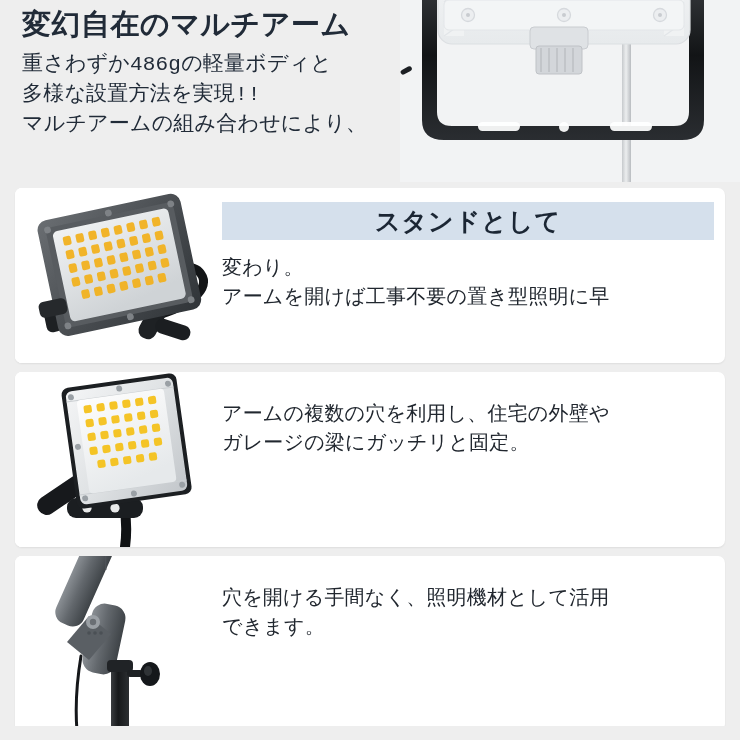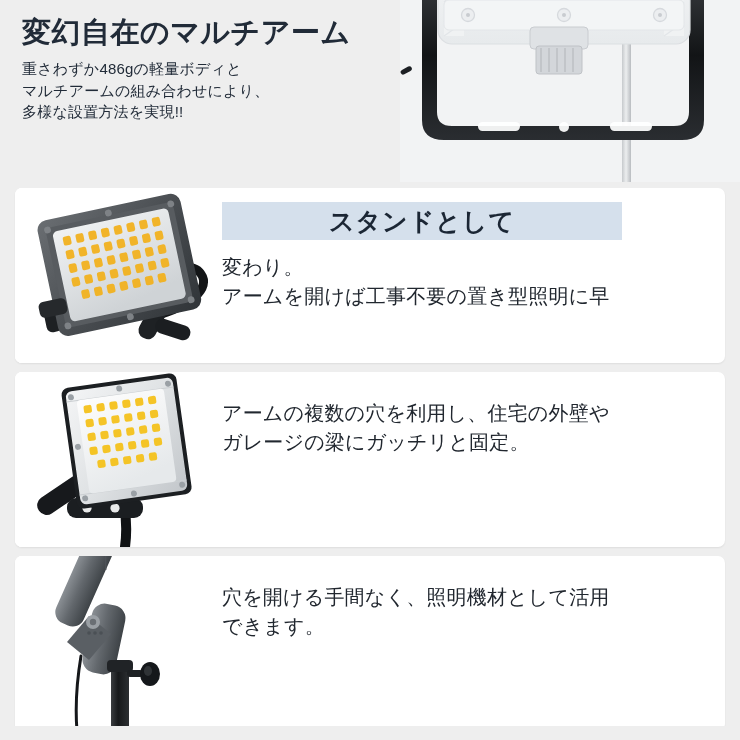--- a/index.html
+++ b/index.html
@@ -23,45 +23,46 @@
     position: relative;
     width: 740px;
     height: 188px;
     background: #eeeeee;
     overflow: hidden;
   }
 
   .hero-copy {
     position: absolute;
     left: 22px;
-    top: 16px;
+    top: 8px;
     width: 430px;
     z-index: 5;
   }
 
   .hero-title {
     font-size: 29px;
     font-weight: bold;
     letter-spacing: 0.5px;
     color: #212b38;
     line-height: 1.15;
     white-space: nowrap;
   }
 
   .hero-lines {
     margin-top: 9px;
   }
 
   .hero-line {
-    font-size: 15px;
+    font-size: 21px;
     font-weight: 500;
     color: #212b38;
     line-height: 1.42;
     letter-spacing: 0.2px;
     white-space: nowrap;
+    font-family: Liberation Mono, monospace;
   }
 
   
   .hero-photo {
     position: absolute;
     right: 0px;
     top: -118px;
     width: 340px;
     height: 300px;
     z-index: 1;
@@ -107,21 +108,21 @@
 
   .card-heading {
     background: #d5e0ec;
     height: 38px;
     line-height: 38px;
     text-align: center;
     font-size: 25px;
     font-weight: bold;
     color: #1b2634;
     letter-spacing: 1px;
-    width: 400px;
+    width: 492px;
     white-space: nowrap;
   }
 
   .card-desc {
     margin-top: 13px;
     width: 492px;
   }
 
   .desc-line {
     font-size: 20px;
@@ -270,22 +271,22 @@
       </g>
 
       <rect x="0" y="186" width="12" height="5" rx="2.5" fill="#1d2024" transform="rotate(-28 6 188)"></rect>
     </svg>
   </div>
 
   <div class="hero-copy">
     <div class="hero-title">変幻自在のマルチアーム</div>
     <div class="hero-lines">
       <div class="hero-line">重さわずか486gの軽量ボディと</div>
+      <div class="hero-line">多様な設置方法を実現!!</div>
       <div class="hero-line">マルチアームの組み合わせにより、</div>
-      <div class="hero-line">多様な設置方法を実現!!</div>
     </div>
   </div>
 </div>
 
 <div class="cards">
 
   <div class="card">
     <div class="card-photo">
       <svg viewBox="0 0 207 175" xmlns="http://www.w3.org/2000/svg" aria-hidden="true">
         <defs>

